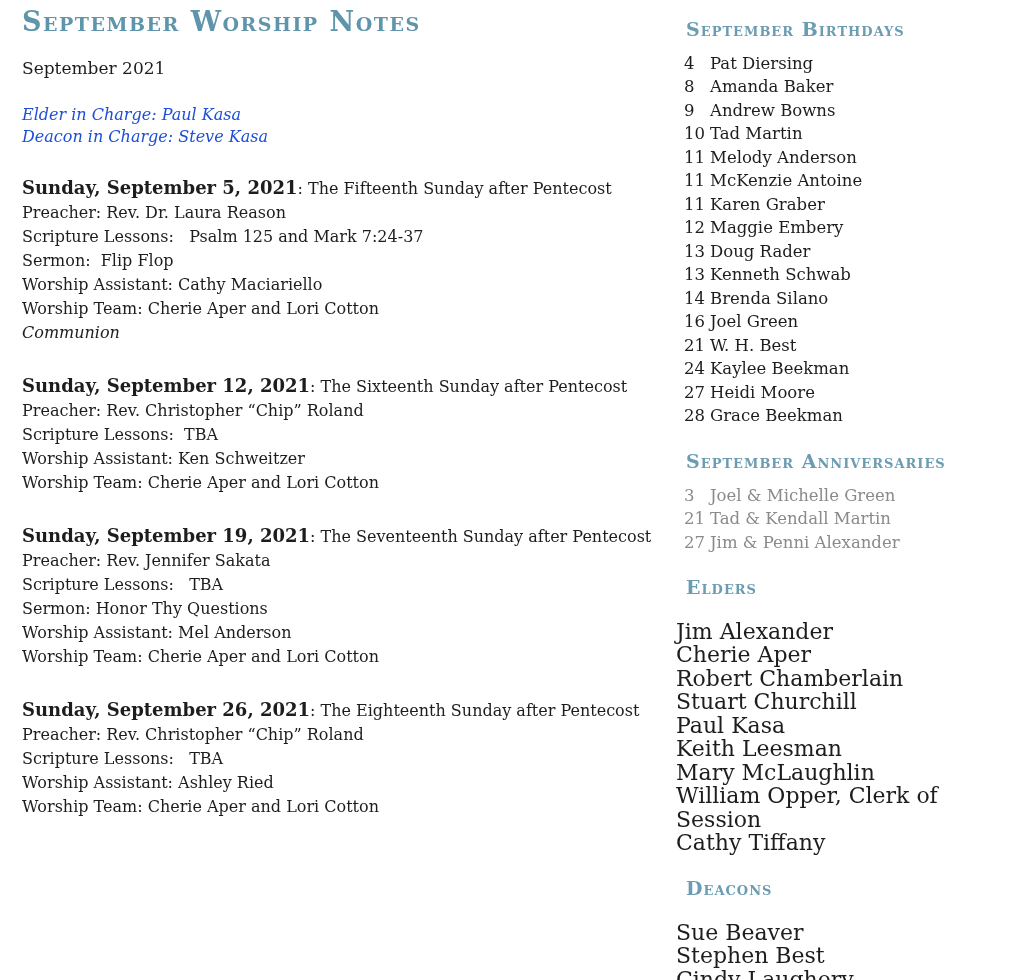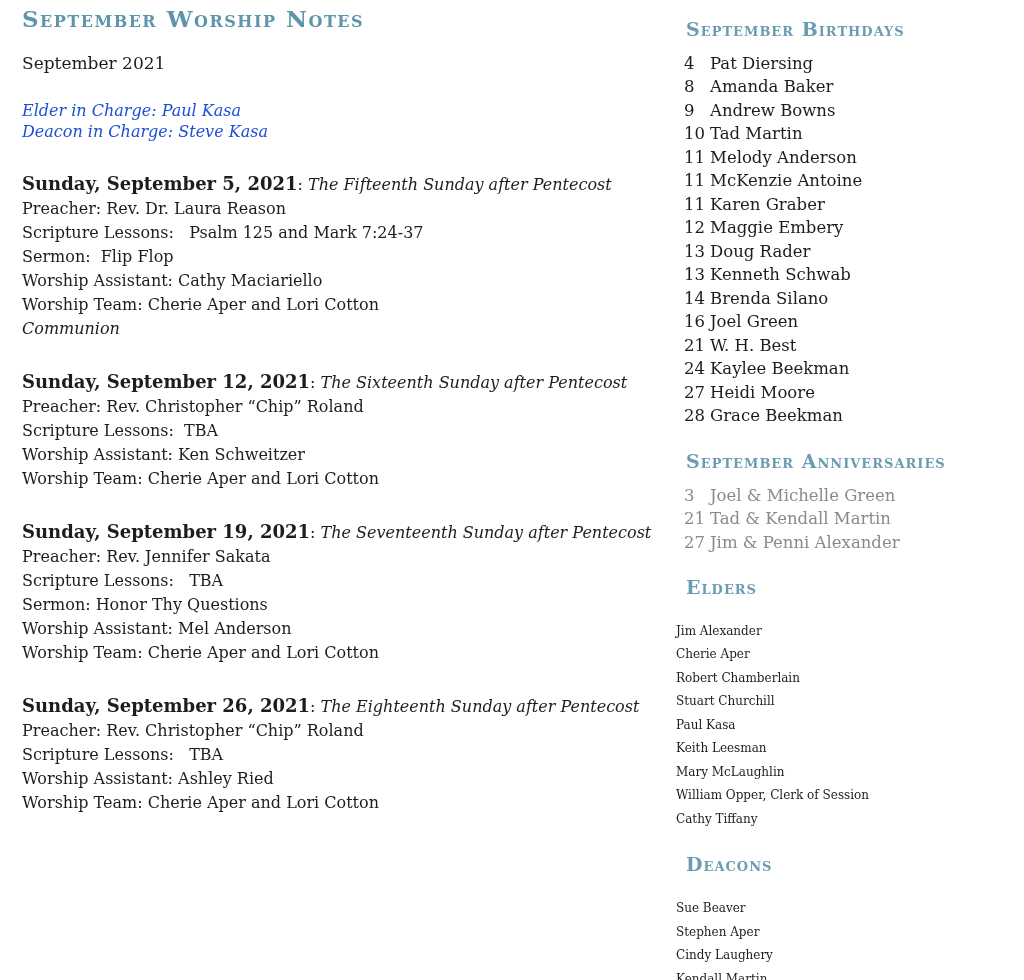--- a/index.html
+++ b/index.html
@@ -14,60 +14,60 @@
     min-height: 980px;
     padding: 6px 24px 24px 22px;
     display: flex;
   }
   .col-left { width: 636px; flex: 0 0 636px; }
   .col-right { flex: 1 1 auto; padding-left: 18px; padding-top: 2px; }
 
   .main-title {
     font-variant: small-caps;
     font-weight: 700;
-    font-size: 23px;
+    font-size: 27px;
     letter-spacing: 1.5px;
     color: #5e95ab;
     margin: 0;
     line-height: 1.15;
   }
   .issue-date { font-size: 17px; margin-top: 20px; line-height: 1.3; }
 
   .in-charge {
     margin-top: 25px;
     color: #1d4ed8;
     font-style: italic;
     font-size: 16px;
     line-height: 1.35;
   }
 
   .service { margin-top: 29px; font-size: 16px; }
   .svc-heading { line-height: 24px; }
   .svc-date { font-weight: 700; font-size: 18px; }
   .svc-sep { white-space: pre; }
-  .svc-name { font-style: italic; }
+  .svc-name { }
   .svc-line { line-height: 24px; white-space: pre-wrap; }
   .svc-note { line-height: 24px; font-style: italic; }
 
   .heading {
     font-variant: small-caps;
     font-weight: 700;
     font-size: 19px;
     letter-spacing: 1px;
     color: #6b9cb2;
     margin: 10px;
     line-height: 1.25;
   }
   .sect { margin-top: 22px; }
   .roster { margin-top: 6px; font-size: 16.5px; }
   .roster-row { display: flex; line-height: 23.5px; }
   .roster-row .day { flex: 0 0 34px; width: 34px; padding-left: 8px; }
   .roster-row .name { flex: 1 1 auto; }
   .anniv { color: #8a8a8a; }
-  .plain-list { margin-top: 20px; font-size: 12px; line-height: 23.5px; }
+  .plain-list { margin-top: 20px; font-size: 22px; line-height: 23.5px; }
 </style>
 </head>
 <body>
 
 <div class="page">
 
   <div class="col-left">
     <h1 class="main-title">September Worship Notes</h1>
     <div class="issue-date">September 2021</div>
 
@@ -207,21 +207,21 @@
       <div>Paul Kasa</div>
       <div>Keith Leesman</div>
       <div>Mary McLaughlin</div>
       <div>William Opper, Clerk of Session</div>
       <div>Cathy Tiffany</div>
     </div>
 
     <h2 class="heading sect">Deacons</h2>
     <div class="plain-list">
       <div>Sue Beaver</div>
-      <div>Stephen Aper</div>
+      <div>Stephen Best</div>
       <div>Cindy Laughery</div>
       <div>Kendall Martin</div>
       <div>Kelli Owens</div>
       <div>Holly Thomas</div>
     </div>
 
   </div>
 </div>
 
 </body></html>

